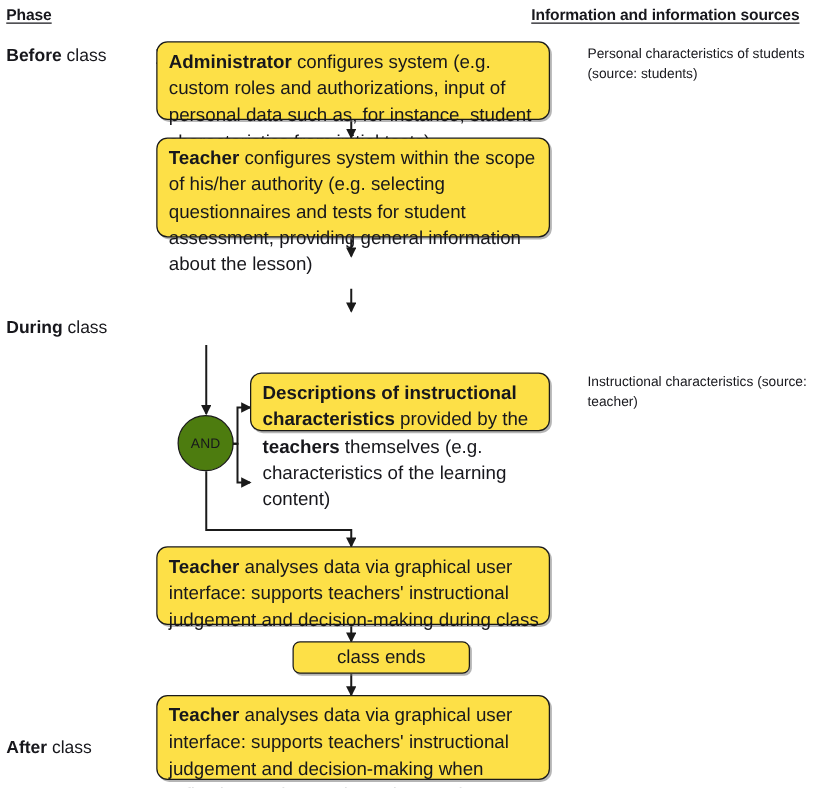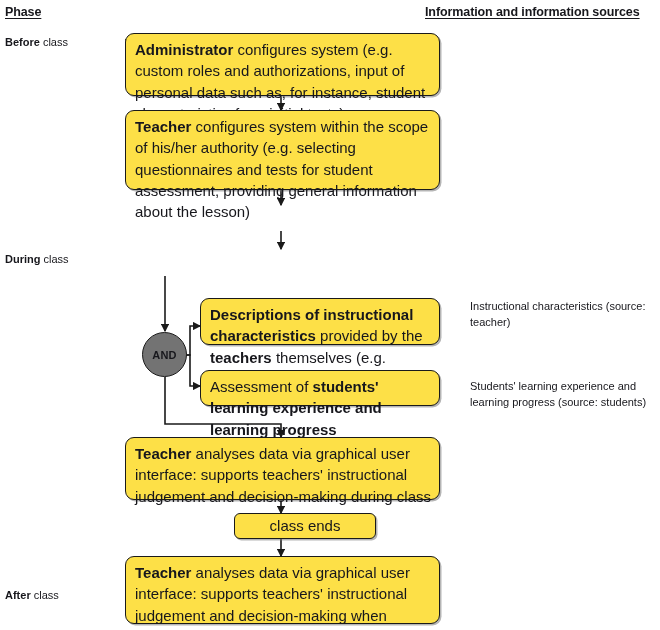--- a/index.html
+++ b/index.html
@@ -28,21 +28,21 @@
     white-space: nowrap;
     letter-spacing: -0.1px;
   }
   #hdr-phase    { left: 5px;   top: 5px; }
   #hdr-workflow { left: 125px; top: 5px; margin-top: 32px; }
   #hdr-info     { left: 425px; top: 5px; }
 
   
   .phase-label {
     position: absolute;
-    font-size: 11px;
+    font-size: 14px;
     white-space: nowrap;
   }
   .phase-label b { font-weight: bold; }
 
   
   .node {
     position: absolute;
     box-sizing: border-box;
     border: 1.3px solid #1a1a1a;
     border-radius: 9px;
@@ -66,26 +66,26 @@
   
   #and-gate {
     position: absolute;
     left: 142px;
     top: 332px;
     width: 45px;
     height: 45px;
     box-sizing: border-box;
     border: 1.5px solid #1a1a1a;
     border-radius: 50%;
-    background: #737373;
+    background: #4d7c0f;
     display: flex;
     align-items: center;
     justify-content: center;
     font-size: 11px;
-    font-weight: bold;
+    font-weight: normal;
     letter-spacing: 0.2px;
   }
 
   
   .annotation {
     position: absolute;
     font-size: 11px;
     line-height: 1.45;
     width: 190px;
   }
@@ -157,34 +157,31 @@
 
 
   <div id="and-gate">
     <span>AND</span>
   </div>
 
   <div class="node" id="node-descriptions" style="left:200px; top:298px; width:240px; height:47px;">
     <b>Descriptions of instructional characteristics</b><span id="desc-mid"> provided by the </span><b>teachers</b><span id="desc-end"> themselves (e.g. characteristics of the learning content)</span>
   </div>
 
-  <div class="node" id="node-assessment" style="left:200px; top:370px; width:240px; height:36px;">
-    <span id="assess-lead">Assessment of </span><b>students' learning experience and learning progress</b>
-  </div>
 
   <div class="node" id="node-analyses-during" style="left:125px; top:437px; width:315px; height:63px;">
     <b>Teacher</b><span id="andur-rest"> analyses data via graphical user interface: supports teachers' instructional judgement and decision-making during class</span>
   </div>
 
   <div class="node pill" id="node-class-ends" style="left:210px; top:513px; width:142px; height:26px;margin-left:24px;">
     <span>class ends</span>
   </div>
 
   <div class="node" id="node-analyses-after" style="left:125px; top:556px; width:315px; height:68px;">
     <b>Teacher</b><span id="anaft-rest"> analyses data via graphical user interface: supports teachers' instructional judgement and decision-making when reflecting on the previous class and preparing for the next class</span>
   </div>
 
+  <div class="annotation" style="left:470px; top:36px;">Personal characteristics of students (source: students)</div>
 
   <div class="annotation" style="left:470px; top:299px;">Instructional characteristics (source: teacher)</div>
 
-  <div class="annotation" style="left:470px; top:379px;">Students' learning experience and learning progress (source: students)</div>
 
 </div>
 
 </body></html>

